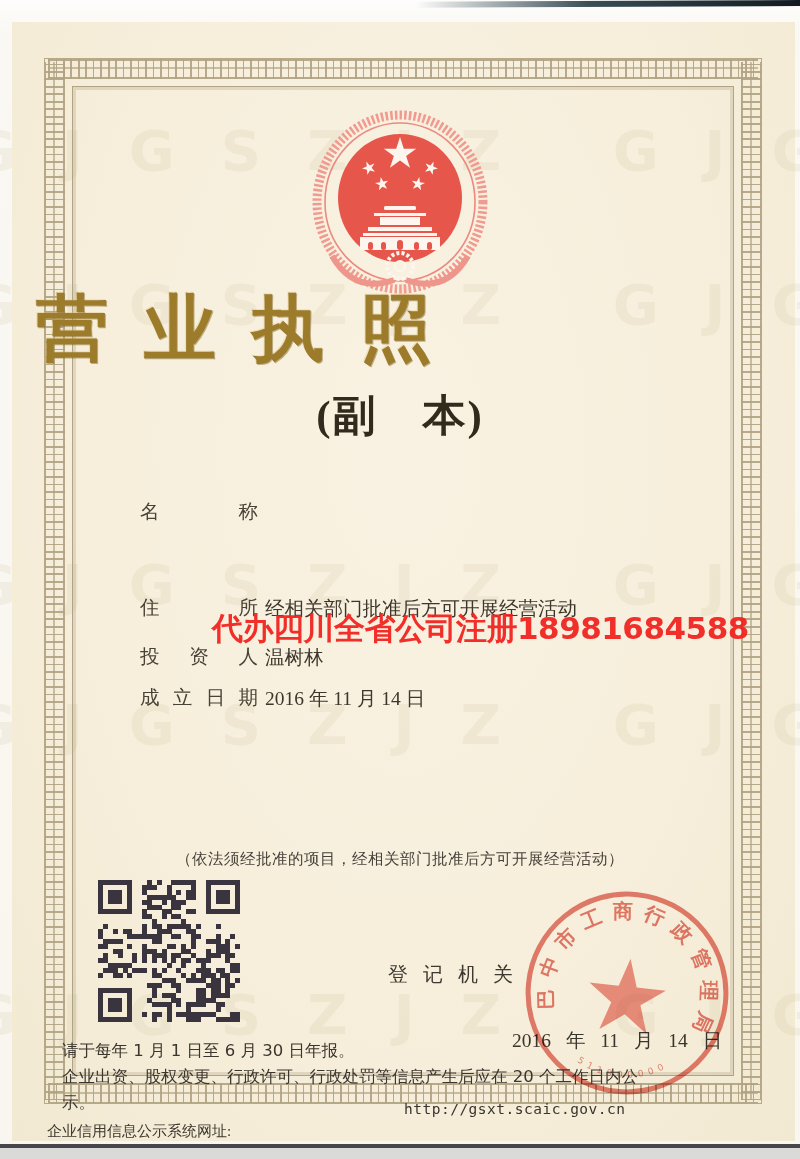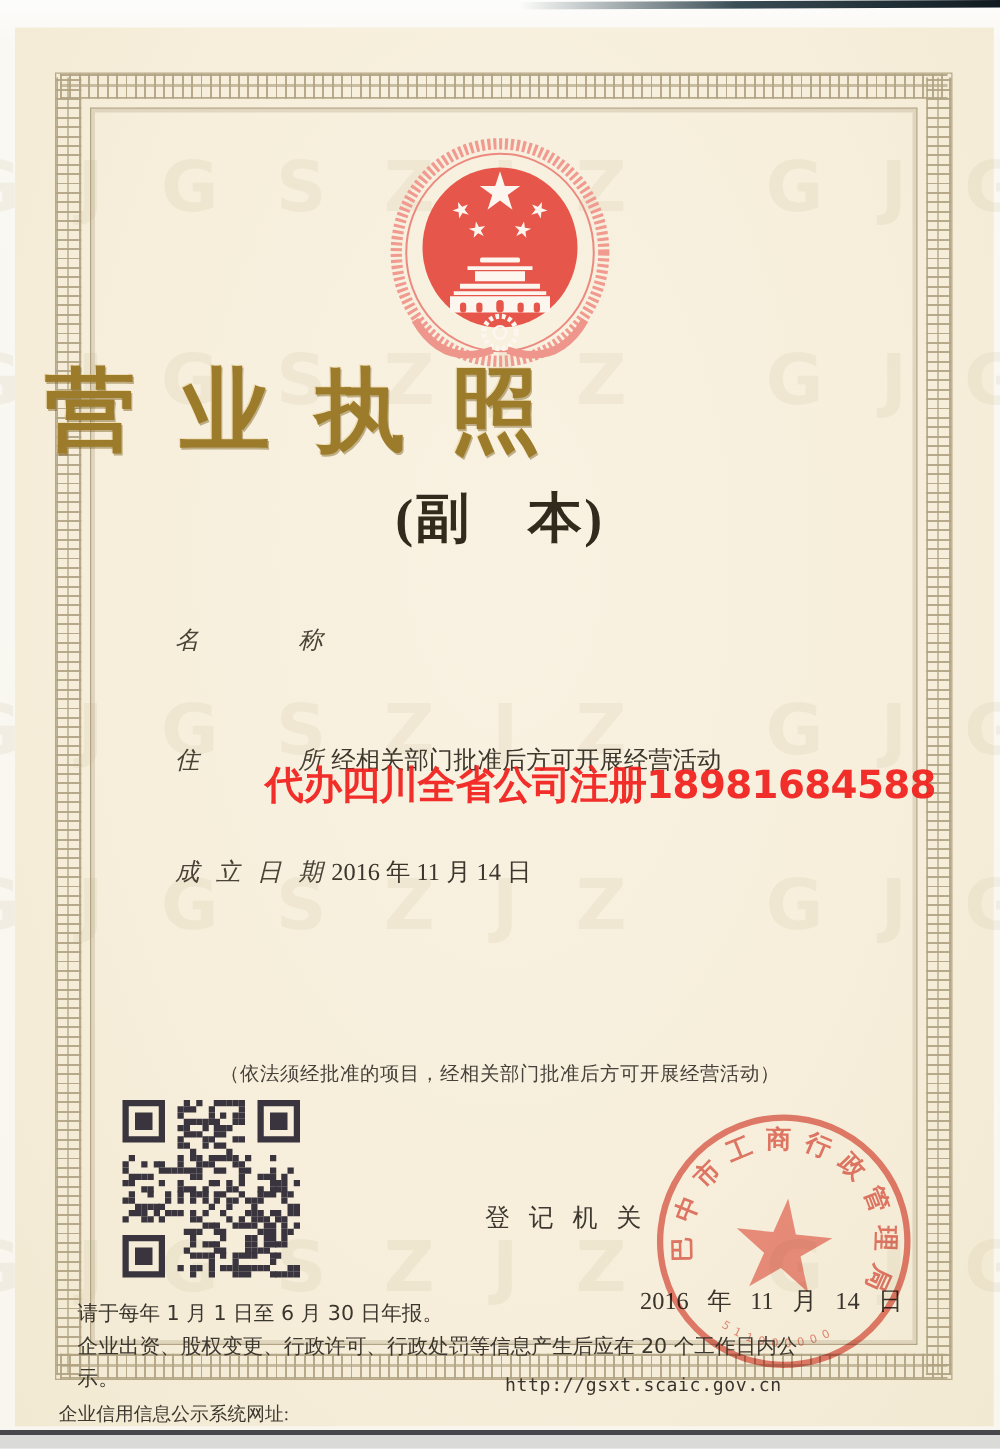--- a/index.html
+++ b/index.html
@@ -48,21 +48,21 @@
     text-shadow:1px 1px 0 rgba(120,92,25,.45), -1px -1px 0 rgba(220,190,110,.35);}
   .subtitle{position:absolute;left:0;top:394px;width:100%;text-align:center;
     font-weight:bold;font-size:43px;line-height:1;color:#322b1d;letter-spacing:2px;}
   .code-label{position:absolute;left:341px;top:442px;font-size:17px;letter-spacing:9px;
     color:#6f6655;}
   .code-value{position:absolute;left:537px;top:449px;font-family:"DejaVu Serif",serif;
     font-size:19px;letter-spacing:1.5px;color:#453f34;}
   
   .field{position:absolute;left:140px;display:flex;align-items:flex-start;color:#3c362c;}
   .f-label{width:118px;flex:none;font-size:19.5px;color:#494236;
-    text-align:justify;text-align-last:justify;font-style:italic;}
+    text-align:justify;text-align-last:justify;}
   .f-value{margin-left:7px;font-size:19.5px;white-space:pre-line;line-height:30px;}
   .fy1{top:498px}.fy2{top:546px}.fy3{top:594px}.fy4{top:643px}.fy5{top:684px}.fy6{top:731px}
   .fy6 .f-value{width:478px;}
   
   .ad{position:absolute;left:212px;top:611px;width:470px;
     font-family:"DejaVu Sans",sans-serif;font-weight:bold;font-size:31px;line-height:1.1;
     color:#f1201c;opacity:.93;white-space:nowrap;letter-spacing:-.5px;}
   .note{position:absolute;left:0;top:849px;width:100%;text-align:center;
     font-size:15.5px;letter-spacing:.5px;color:#46413a;}
   
@@ -139,20 +139,24 @@
 
   <div class="title">营业执照</div>
   <div class="subtitle">(副　本)</div>
 
   <div class="field fy1">
     <span class="f-label">名称</span>
   </div>
   <div class="field fy3">
     <span class="f-label">住所</span>
     <span class="f-value">经相关部门批准后方可开展经营活动</span>
+  </div>
+  <div class="field fy4">
+    <span class="f-label">投资人</span>
+    <span class="f-value">温树林</span>
   </div>
   <div class="field fy5">
     <span class="f-label">成立日期</span>
     <span class="f-value">2016 年 11 月 14 日</span>
   </div>
 
   <div class="ad">代办四川全省公司注册18981684588</div>
 
   <div class="note">（依法须经批准的项目，经相关部门批准后方可开展经营活动）</div>
 

